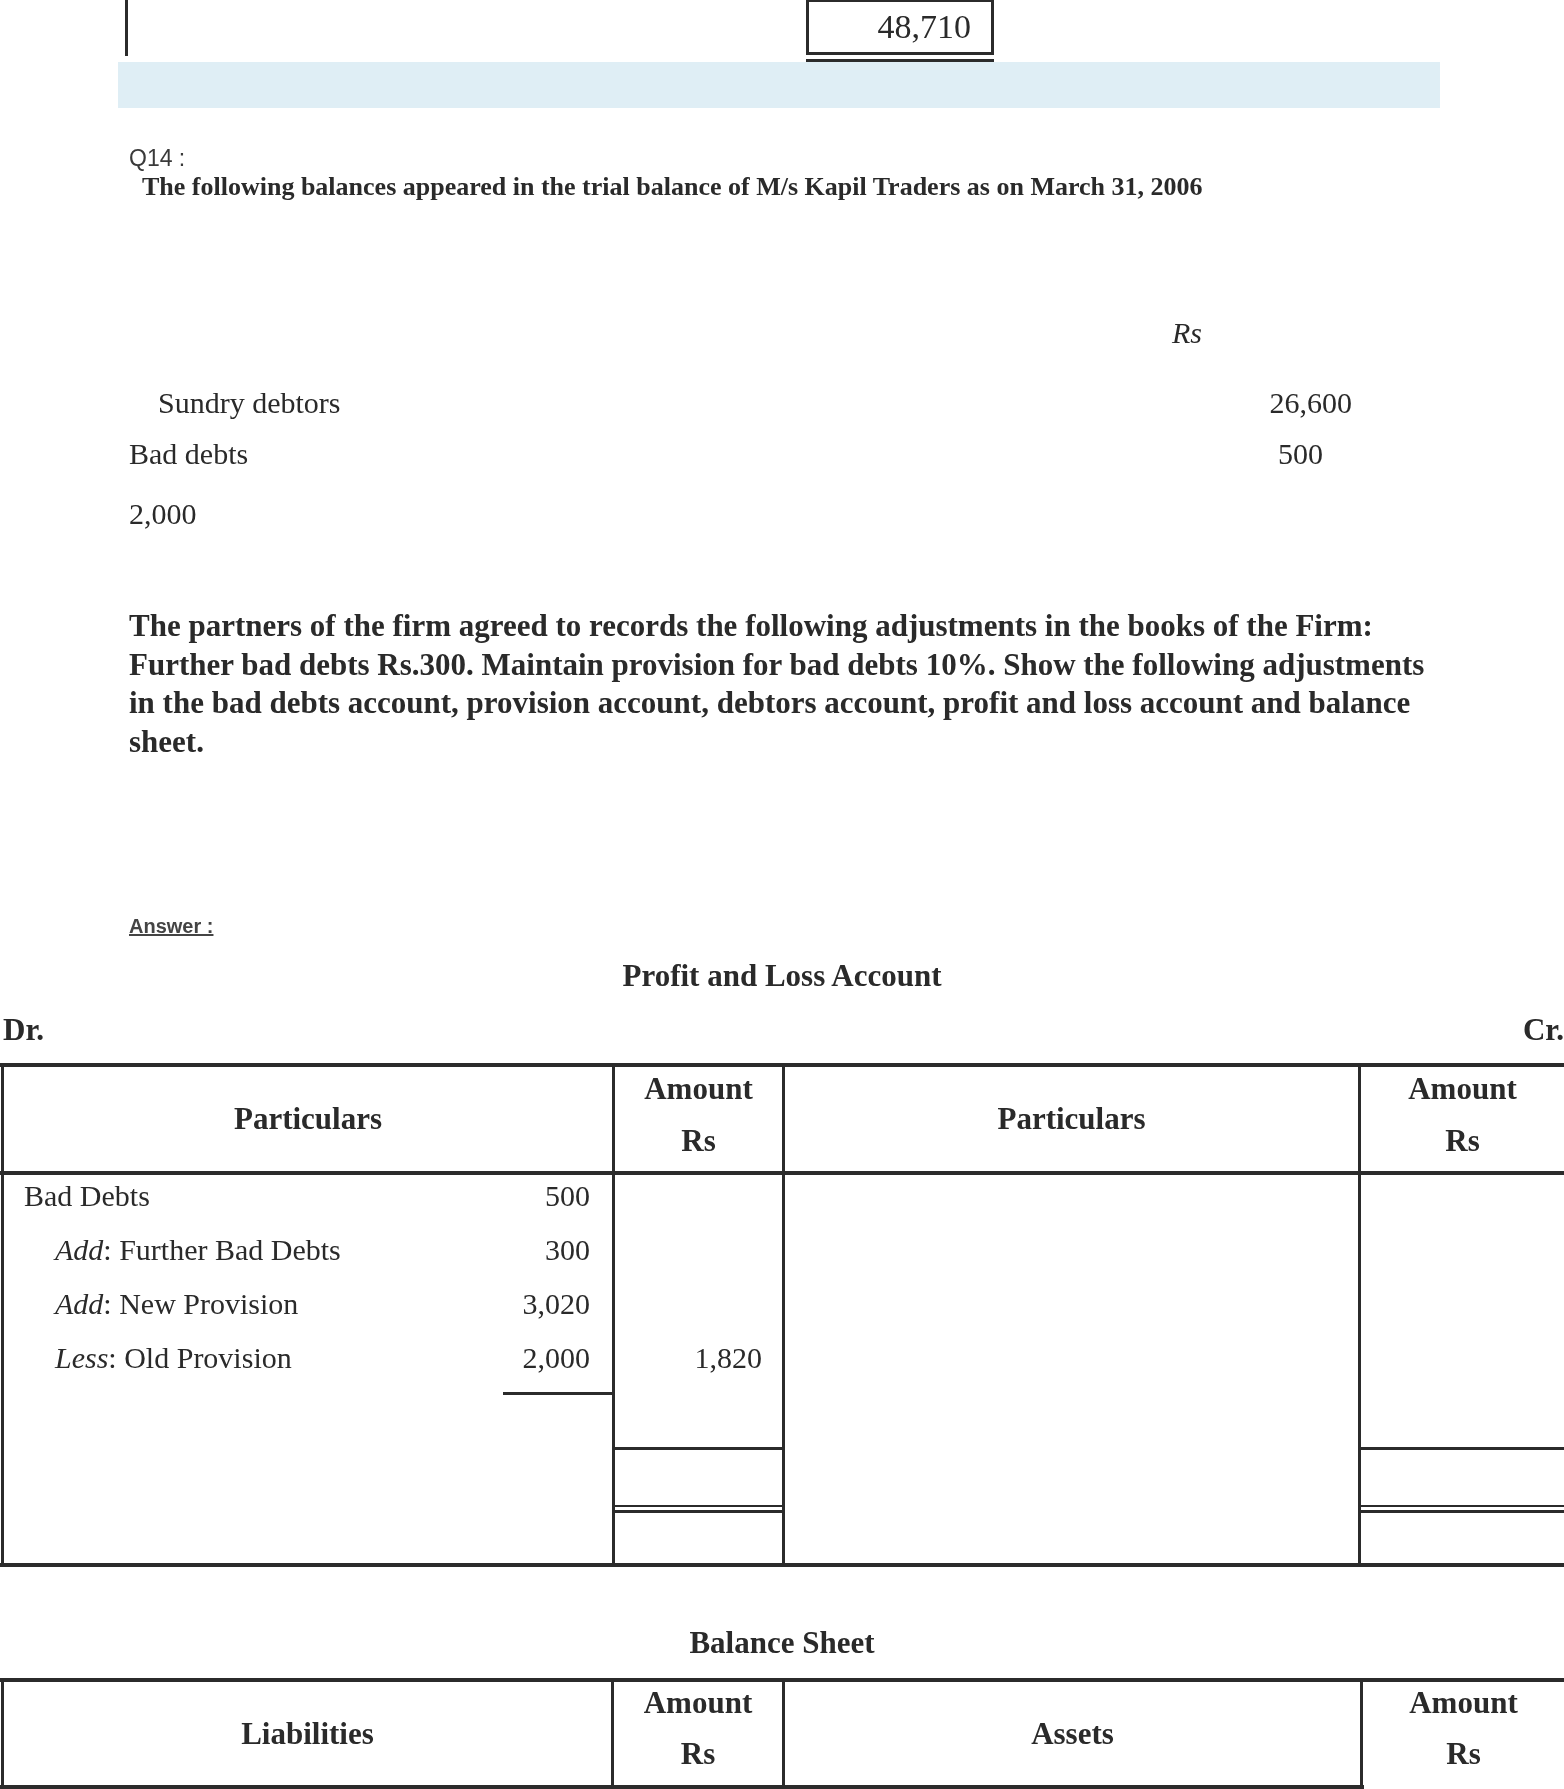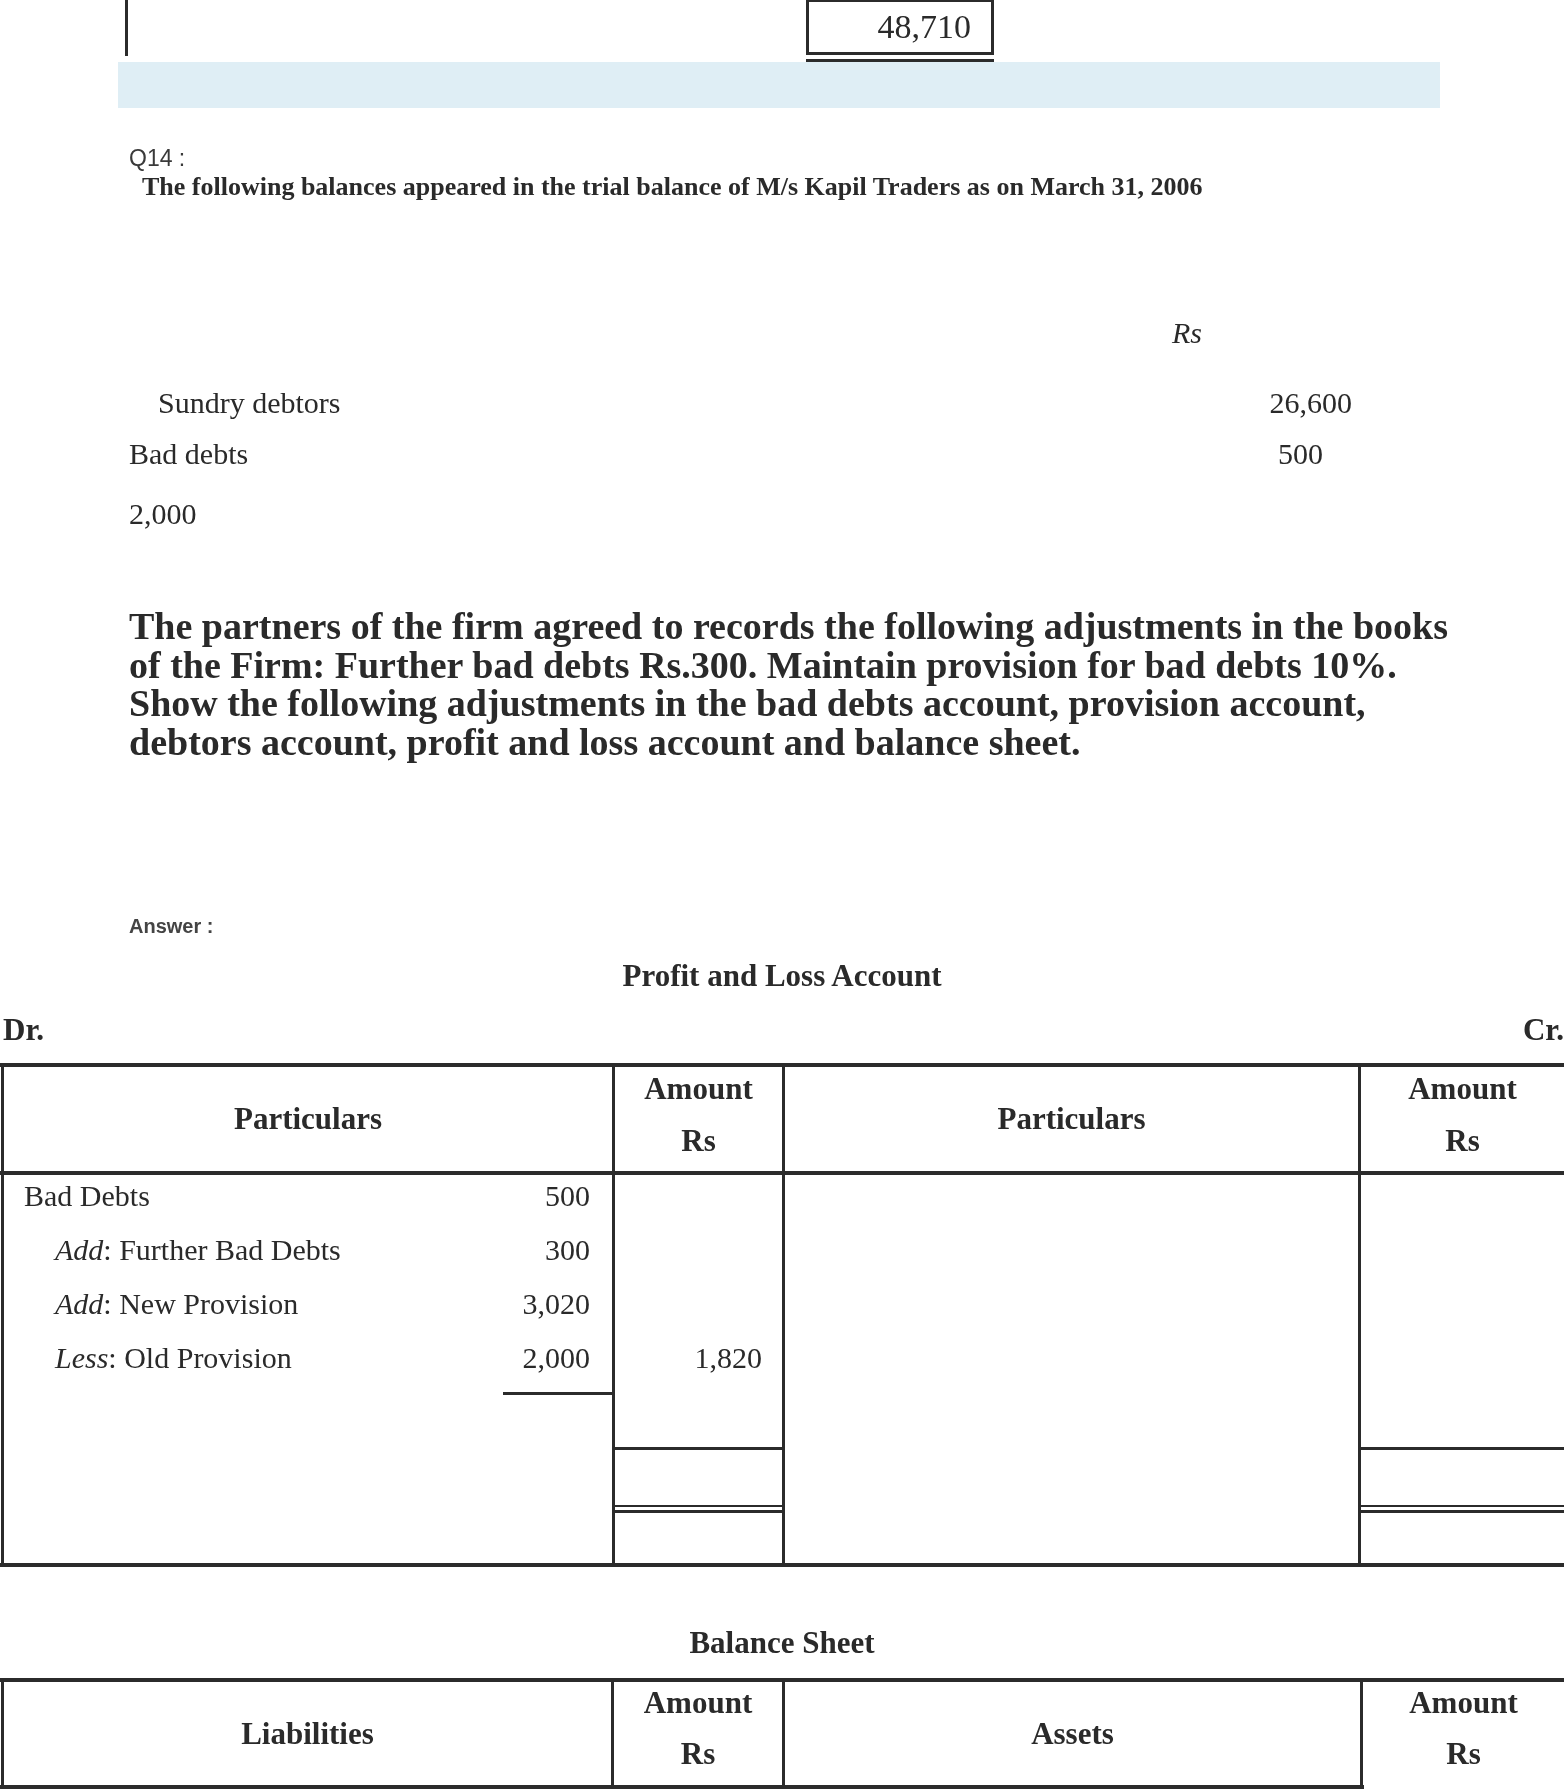--- a/index.html
+++ b/index.html
@@ -13,23 +13,23 @@
                     box-sizing: border-box; text-align: right; padding-right: 20px; font-size: 34px; line-height: 50px; }
   .prev-total-underline { left: 806px; top: 59px; width: 188px; height: 3px; background: #2b2b2b; }
   .band { left: 118px; top: 62px; width: 1322px; height: 46px; background: #dfeef5; }
 
   .qlabel { left: 129px; top: 145px; font-family: "Liberation Sans", "DejaVu Sans", sans-serif; font-size: 23px; color: #3a3a3a; }
   .qtext { left: 142px; top: 168px; width: 1320px; font-weight: bold; font-size: 26px; line-height: 38px; }
 
   .rs-head { left: 1172px; top: 316px; font-style: italic; font-size: 30px; }
   .bal-row { left: 129px; width: 1194px; font-size: 30px; display: flex; justify-content: space-between; }
 
-  .adj-text { left: 129px; top: 607px; width: 1320px; font-weight: bold; font-size: 38px; line-height: 38.5px; }
+  .adj-text { left: 129px; top: 607px; width: 1320px; font-weight: bold; font-size: 31px; line-height: 38.5px; }
 
-  .answer { left: 129px; top: 915px; font-family: "Liberation Sans", "DejaVu Sans", sans-serif; font-size: 20px; font-weight: bold; color: #444; }
+  .answer { left: 129px; top: 915px; font-family: "Liberation Sans", "DejaVu Sans", sans-serif; font-size: 20px; font-weight: bold; color: #444; text-decoration: underline; }
   .title { width: 1564px; left: 0; text-align: center; font-weight: bold; font-size: 31px; }
   .drcr { font-weight: bold; font-size: 31px; top: 1012px; }
 
   
   .hl { position: absolute; background: #2b2b2b; }
   .vl { position: absolute; background: #2b2b2b; }
   .th { position: absolute; text-align: center; font-weight: bold; font-size: 31px; line-height: 52px; }
   .cell { position: absolute; font-size: 30px; }
   .num { text-align: right; }
   .ital { font-style: italic; }

